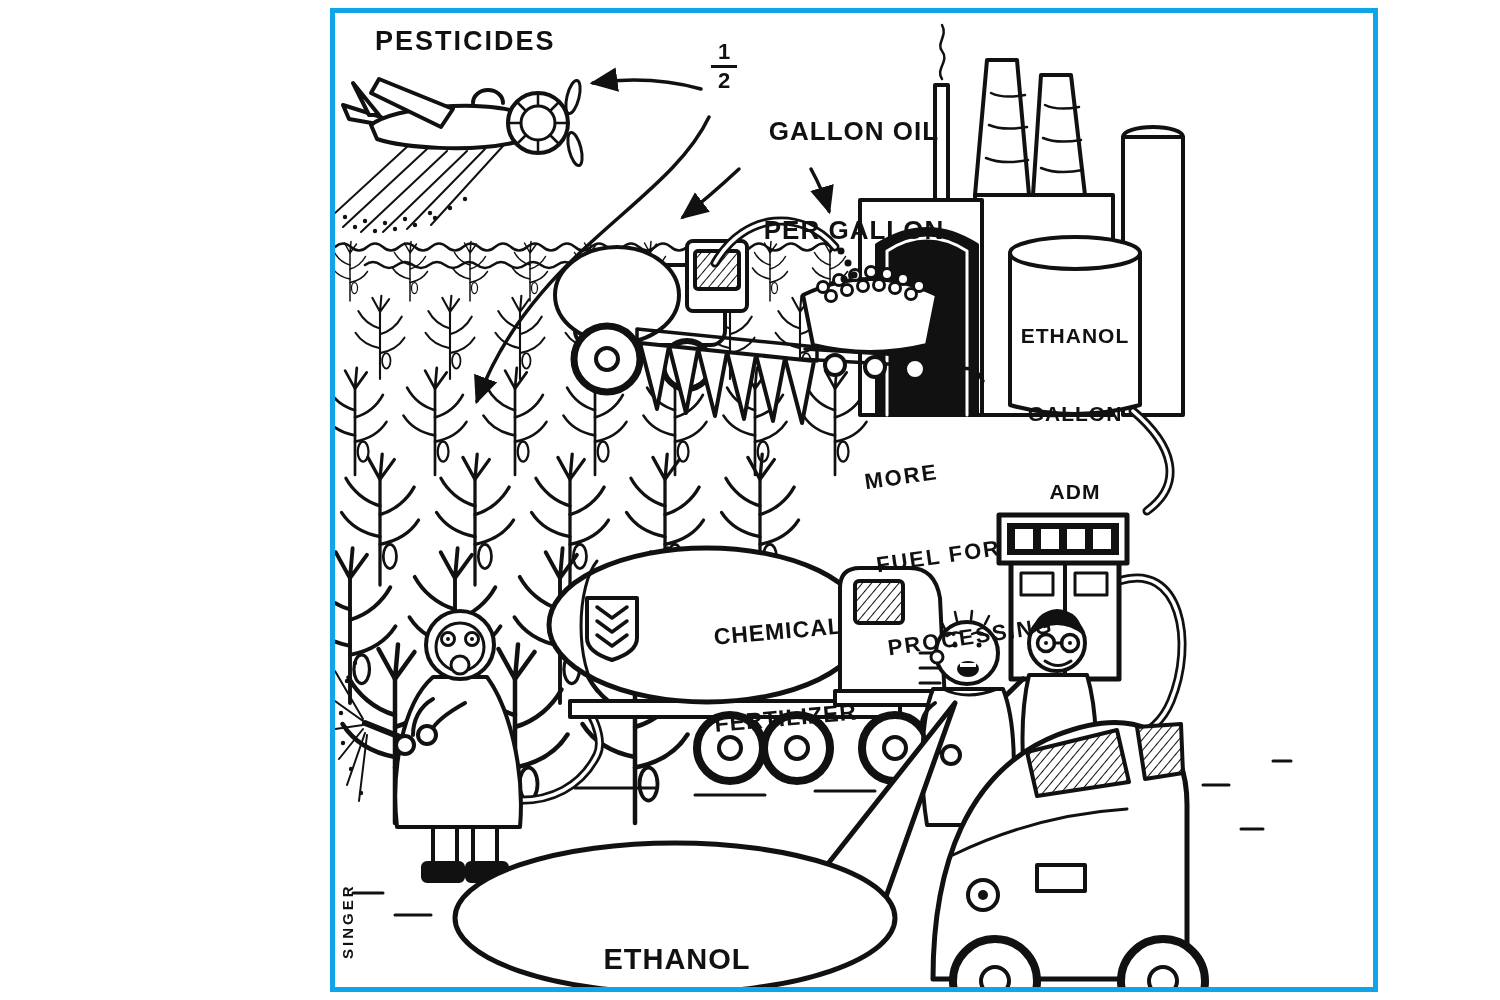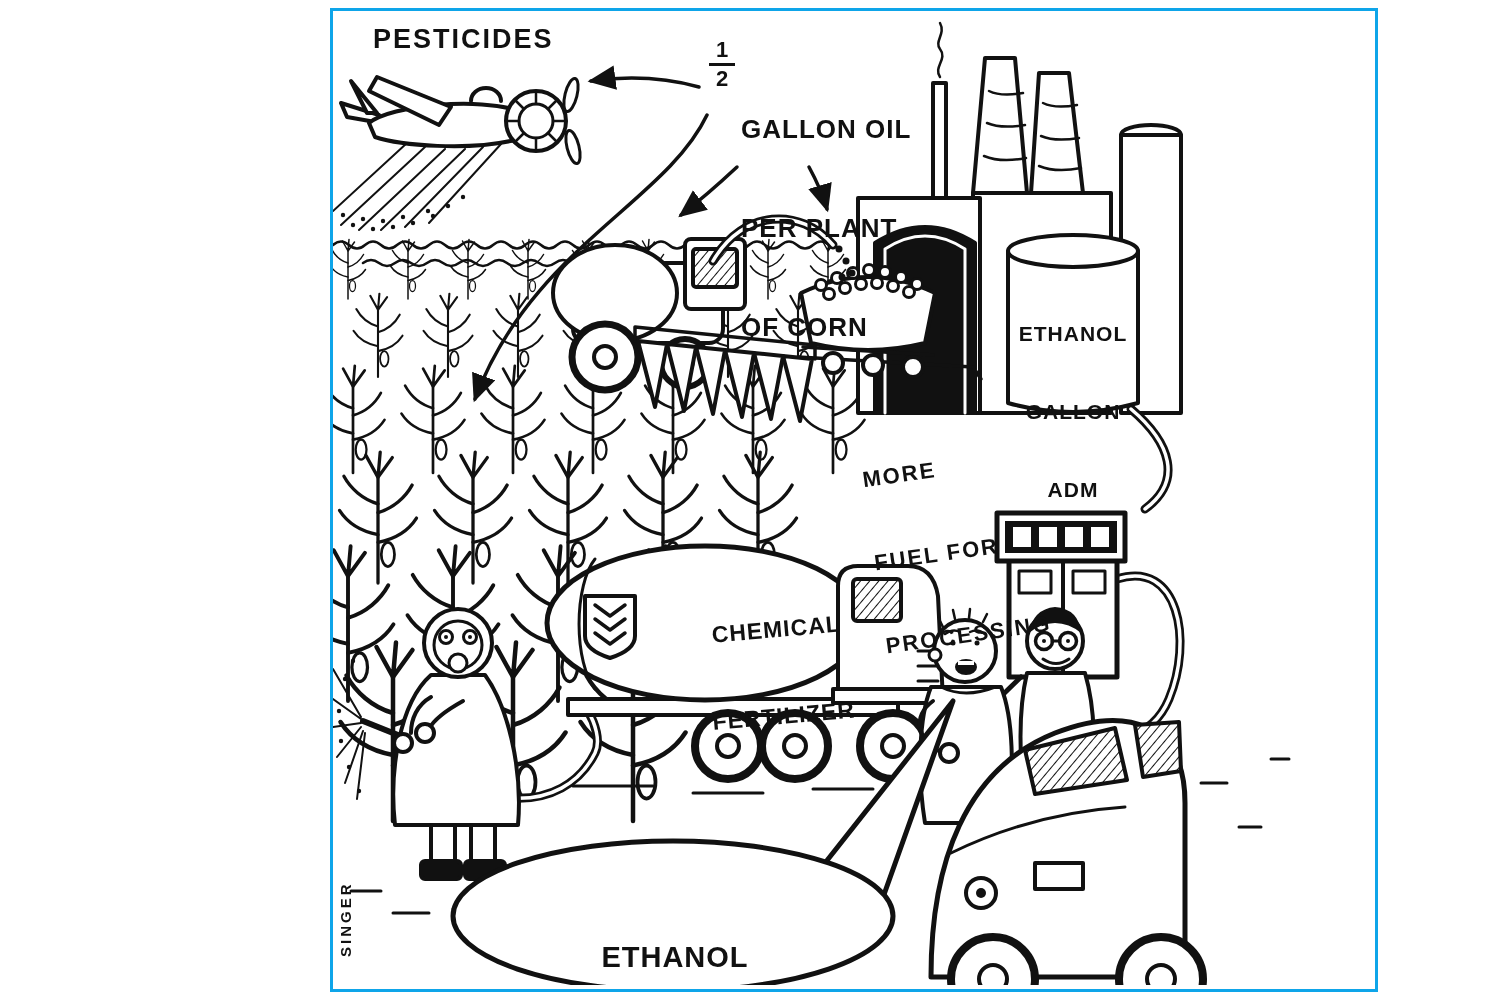--- a/index.html
+++ b/index.html
@@ -1,26 +1,26 @@
 <!DOCTYPE html>
 <html><head>
 <meta charset="utf-8">
 <style>
   html,body{margin:0;padding:0;background:#ffffff;}
   body{width:1500px;height:1000px;position:relative;overflow:hidden;
        font-family:"Liberation Sans","DejaVu Sans",sans-serif;color:#111;}
   .panel{position:absolute;left:330px;top:8px;width:1048px;height:984px;
-         border:3px solid #0ea5e9;box-sizing:border-box;background:#fff;}
+         border:5px solid #0ea5e9;box-sizing:border-box;background:#fff;}
   .panel svg{position:absolute;left:0;top:0;z-index:1;}
   .lbl{position:absolute;font-weight:bold;color:#111;z-index:2;white-space:pre;}
   .pesticides{left:40px;top:13px;font-size:27px;letter-spacing:2px;}
   .frac{left:372px;top:28px;width:34px;display:flex;flex-direction:column;
         align-items:center;font-size:22px;line-height:22px;}
   .frac-bar{width:26px;height:3px;background:#111;margin:2px 0;}
-  .oil-caption{left:408px;top:36px;width:222px;
+  .oil-caption{left:408px;top:36px;width:222px;text-align:center;
                font-size:26px;line-height:33px;letter-spacing:1px;}
   .plant-sign{left:676px;top:258px;width:128px;text-align:center;
               font-size:21px;line-height:26px;letter-spacing:1px;}
   .fuel-note{left:520px;top:400px;width:240px;font-size:22px;line-height:28px;
              letter-spacing:2px;transform:rotate(-8deg);transform-origin:left top;}
   .truck-label{left:340px;top:546px;width:214px;text-align:center;font-size:23px;
                line-height:29px;letter-spacing:1px;transform:rotate(-5deg);}
   .speech{left:128px;top:854px;width:428px;text-align:center;font-size:29px;
           line-height:37px;letter-spacing:1px;}
   .sig{left:4px;top:836px;height:110px;writing-mode:vertical-rl;
@@ -328,22 +328,21 @@
   <div class="lbl pesticides">PESTICIDES</div>
 
   <div class="lbl frac">
     <span>1</span>
     <span class="frac-bar"></span>
     <span>2</span>
   </div>
 
   <div class="lbl oil-caption">
     <div>GALLON OIL</div>
-    <div>PER PLANT</div>
-    <div>OF CORN</div>
+    <div>PER GALLON</div>
   </div>
 
   <div class="lbl plant-sign">
     <div>ETHANOL</div>
     <div>GALLON</div>
     <div>ADM</div>
   </div>
 
   <div class="lbl fuel-note">
     <div>MORE</div>

